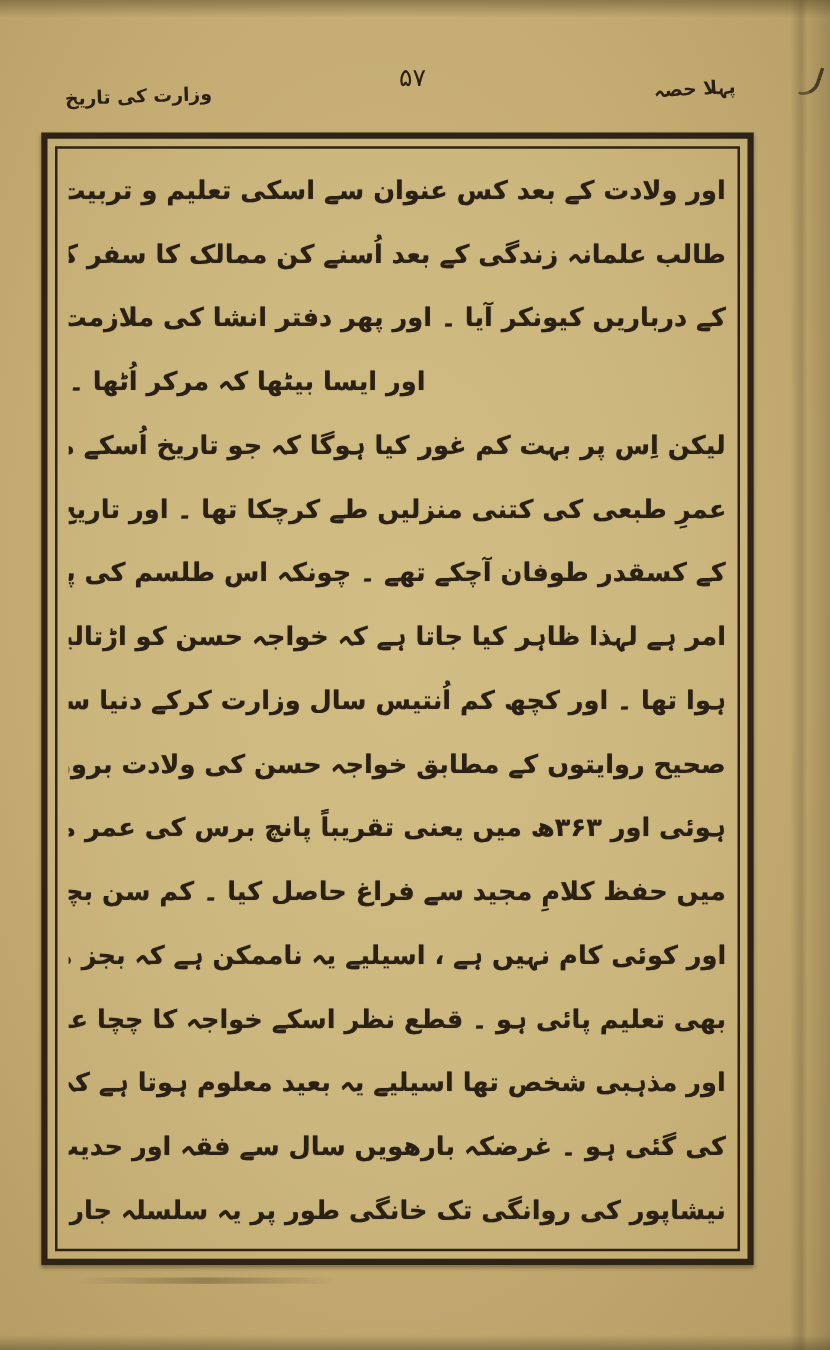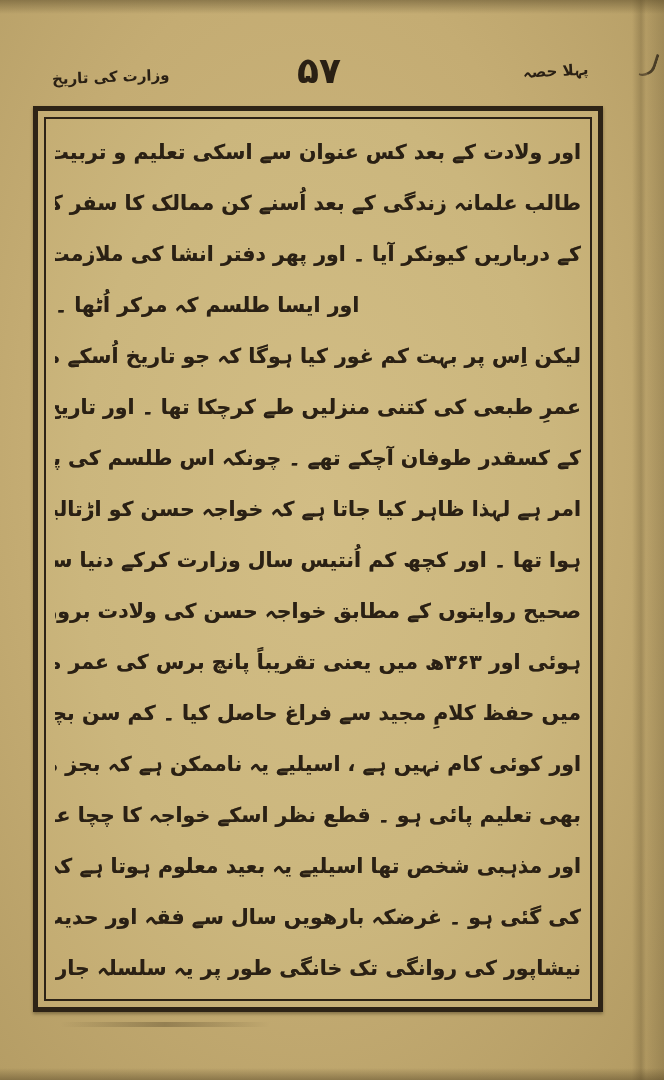--- a/index.html
+++ b/index.html
@@ -19,21 +19,21 @@
 
   
   .header { position:absolute; top:0; left:0; width:100%; height:100px; }
   .rt-left {
     position:absolute; top:68px; left:52px;
     font-size:15px; font-weight:bold; direction:rtl;
     transform:rotate(-2deg); letter-spacing:0.5px;
   }
   .pg-num {
     position:absolute; top:50px; left:297px; width:66px;
-    font-size:36px; font-weight:bold; text-align:left;
+    font-size:20px; font-weight:normal; text-align:center;
   }
   .rt-right {
     position:absolute; top:62px; right:76px;
     font-size:15px; font-weight:bold; direction:rtl;
     transform:rotate(-3deg);
   }
 
   
   .smudge {
     position:absolute; top:52px; right:8px; width:14px; height:26px;
@@ -93,21 +93,21 @@
 
   <div class="smudge"></div>
 
   <div class="frame">
     <div class="frame-inner">
       <div class="text-block">
 
       <div class="line">اور ولادت کے بعد کس عنوان سے اسکی تعلیم و تربیت شروع ہوئی ۔ اور نیز یہ بھی معلوم ہے کہ</div>
           <div class="line">طالب علمانہ زندگی کے بعد اُسنے کن ممالک کا سفر کیا اور دارالسلطنت غزنین سے نکلکر آل بلجوق</div>
           <div class="line">کے درباریں کیونکر آیا ۔ اور پھر دفتر انشا کی ملازمت سے ترقی پاکر مسند وزارت پر بیٹھا</div>
-          <div class="line">اور ایسا طلسم کہ مرکر اُٹھا ۔</div>
+          <div class="line">اور ایسا بیٹھا کہ مرکر اُٹھا ۔</div>
           <div class="line">لیکن اِس پر بہت کم غور کیا ہوگا کہ جو تاریخ اُسکے مستقل وزیر ہونے کی ہے اُسوقت وہ اپنی</div>
           <div class="line">عمرِ طبعی کی کتنی منزلیں طے کرچکا تھا ۔ اور تاریخ ولادت سے تاریخ وزارت تک اُس پر انقلاب</div>
           <div class="line">کے کسقدر طوفان آچکے تھے ۔ چونکہ اس طلسم کی پردہ کشائی سوانح نگار کے لیے ایک ضروری</div>
           <div class="line">امر ہے لہذا ظاہر کیا جاتا ہے کہ خواجہ حسن کو اڑتالیس برس کی عمر میں خلعتِ وزارت عطا</div>
           <div class="line">ہوا تھا ۔ اور کچھ کم اُنتیس سال وزارت کرکے دنیا سے رخصت ہوا جسکی تفصیل یہ ہے ۔</div>
           <div class="line">صحیح روایتوں کے مطابق خواجہ حسن کی ولادت بروز جمعہ اکیسویں ذیقعدہ ۳۵۸ھ میں</div>
           <div class="line">ہوئی اور ۳۶۳ھ میں یعنی تقریباً پانچ برس کی عمر میں مکتب نشینی کی رسم ادا ہوئی ۔ اور ۳۶۹ھ</div>
           <div class="line">میں حفظ کلامِ مجید سے فراغ حاصل کیا ۔ کم سن بچوں کے واسطے حفظ قرآن سے زیادہ مشکل</div>
           <div class="line">اور کوئی کام نہیں ہے ، اسیلیے یہ ناممکن ہے کہ بجز محفظ کے خواجہ نے دوسرے علوم و فنون کی</div>
           <div class="line">بھی تعلیم پائی ہو ۔ قطع نظر اسکے خواجہ کا چچا عبداللہ خود فقیہ تھا ۔ اور خواجہ کا باپ بھی ایک دیندار</div>

